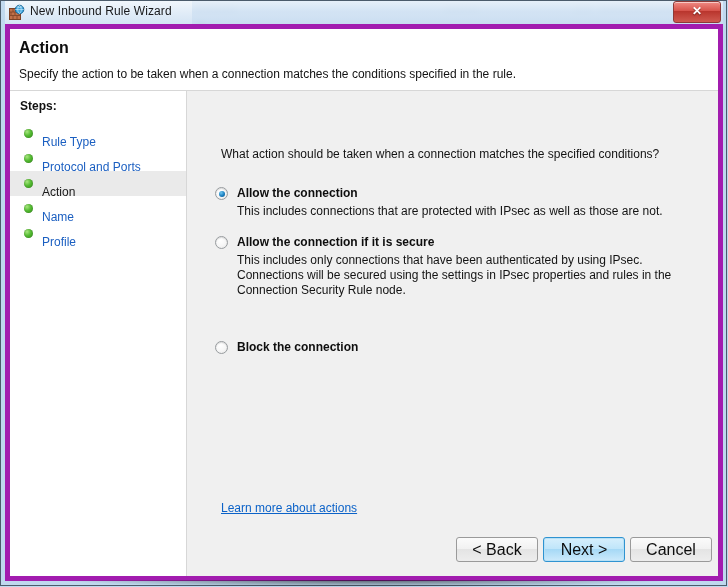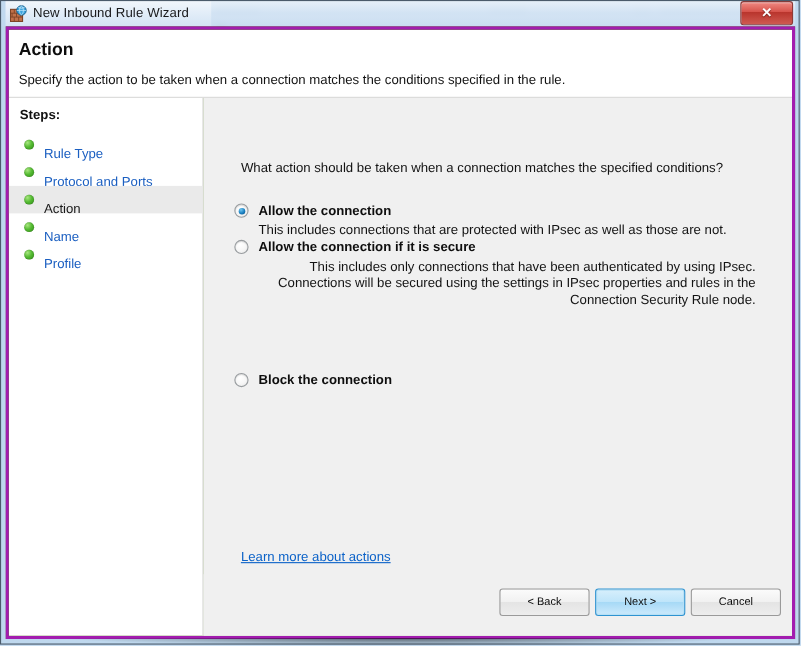--- a/index.html
+++ b/index.html
@@ -106,22 +106,22 @@
     font-weight: bold;
     text-shadow: 0 1px 1px rgba(90,20,15,0.8);
   }
 
   
   #client {
     position: absolute;
     left: 5px; top: 24px;
     width: 718px;
     height: 557px;
-    background: #4d7c0f;
-    border: 3px solid #a21caf;
+    background: #5eead4;
+    border: 5px solid #a21caf;
     box-sizing: border-box;
     overflow: hidden;
   }
 
   
   #header {
     position: absolute;
     left: 0; top: 0;
     width: 716px;
     height: 62px;
@@ -290,21 +290,21 @@
     top: 495px;
     width: 539px;
     height: 62px;
     background: #f0f0f0;
   }
   .dlg-button {
     position: absolute;
     top: 13px;
     width: 82px;
     height: 25px;
-    font-size: 10px;
+    font-size: 16px;
     font-family: "Liberation Sans", sans-serif;
     color: #0d0d0d;
     border: 1px solid #9a9a9a;
     border-radius: 3px;
     background: linear-gradient(180deg, #fbfbfb 0%, #f1f1f1 48%, #e4e4e4 50%, #ededed 100%);
     cursor: pointer;
   }
   #back-button { left: 269px; }
   #next-button {
     left: 356px;
@@ -409,21 +409,21 @@
       <div id="question">What action should be taken when a connection matches the specified conditions?</div>
 
       <div class="option" style="top:95px;">
         <div class="opt-head">
           <span class="radio checked"></span>
           <span class="opt-title">Allow the connection</span>
         </div>
         <div class="opt-desc">This includes connections that are protected with IPsec as well as those are not.</div>
       </div>
 
-      <div class="option" style="top:128px;text-align:right;">
+      <div class="option" style="top:144px;">
         <div class="opt-head">
           <span class="radio"></span>
           <span class="opt-title">Allow the connection if it is secure</span>
         </div>
         <div class="opt-desc">This includes only connections that have been authenticated by using IPsec.  Connections will be secured using the settings in IPsec properties and rules in the Connection Security Rule node.</div>
       </div>
 
 
       <div class="option" style="top:249px;">
         <div class="opt-head">

